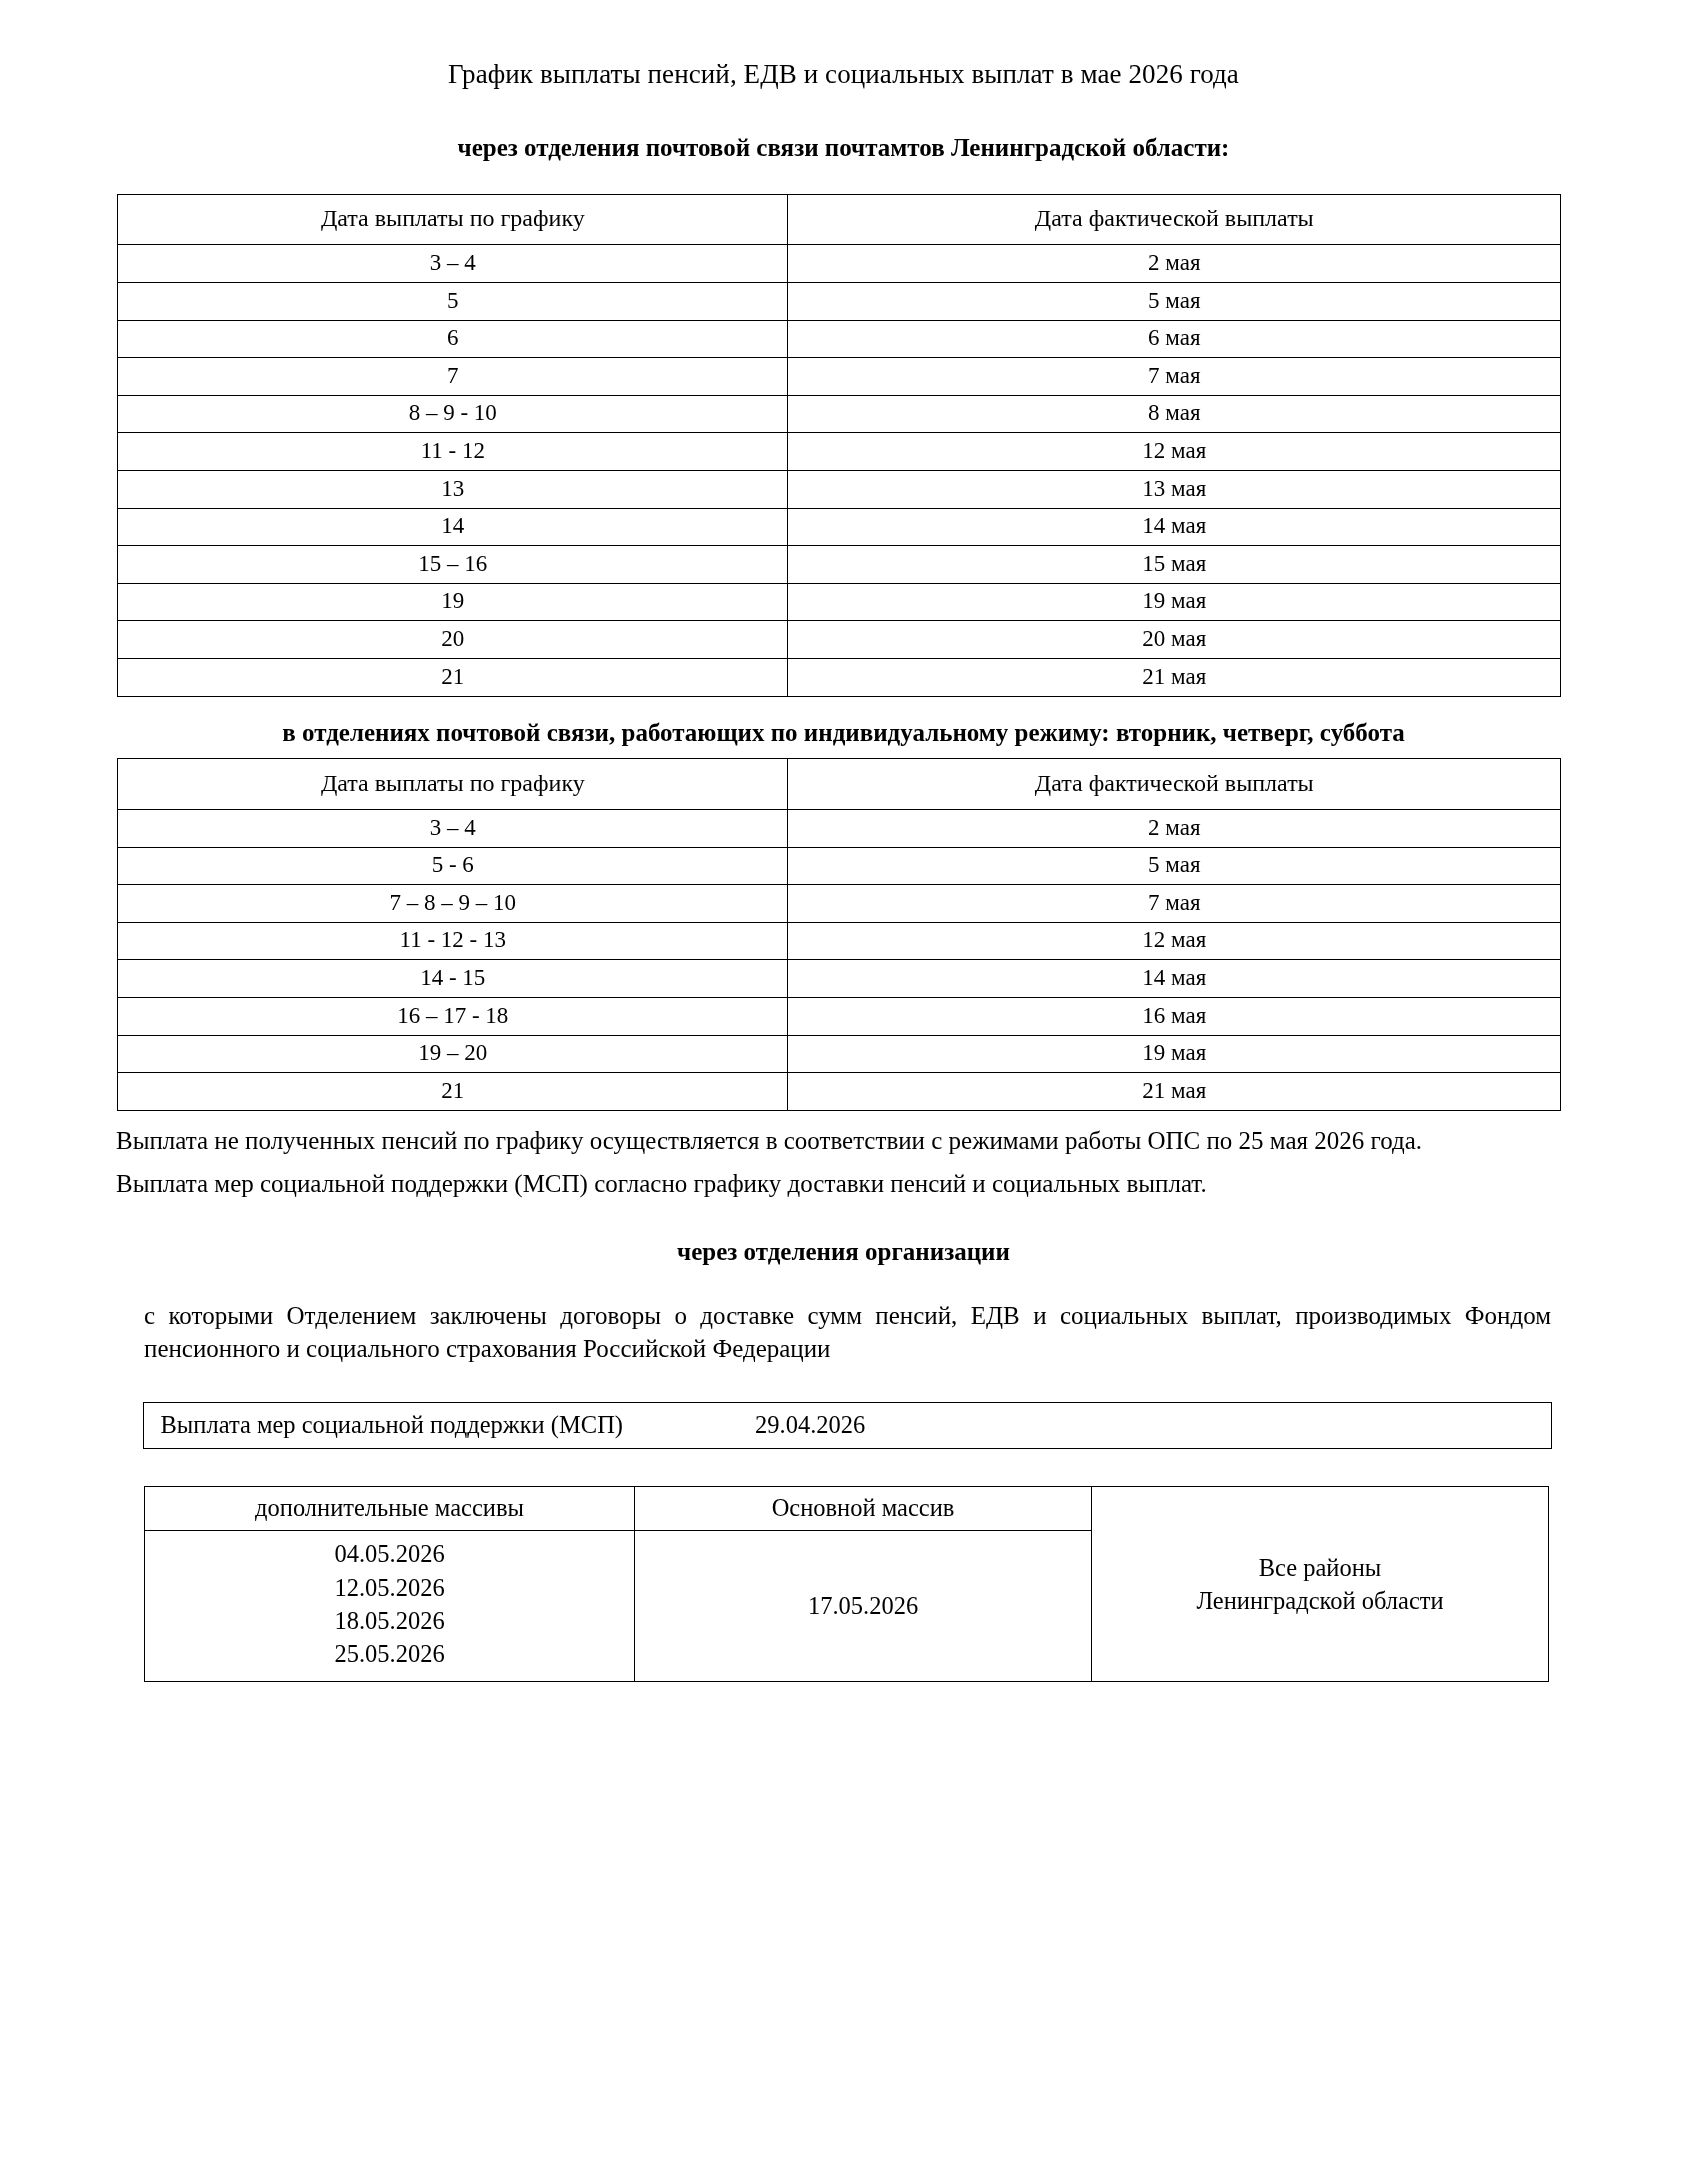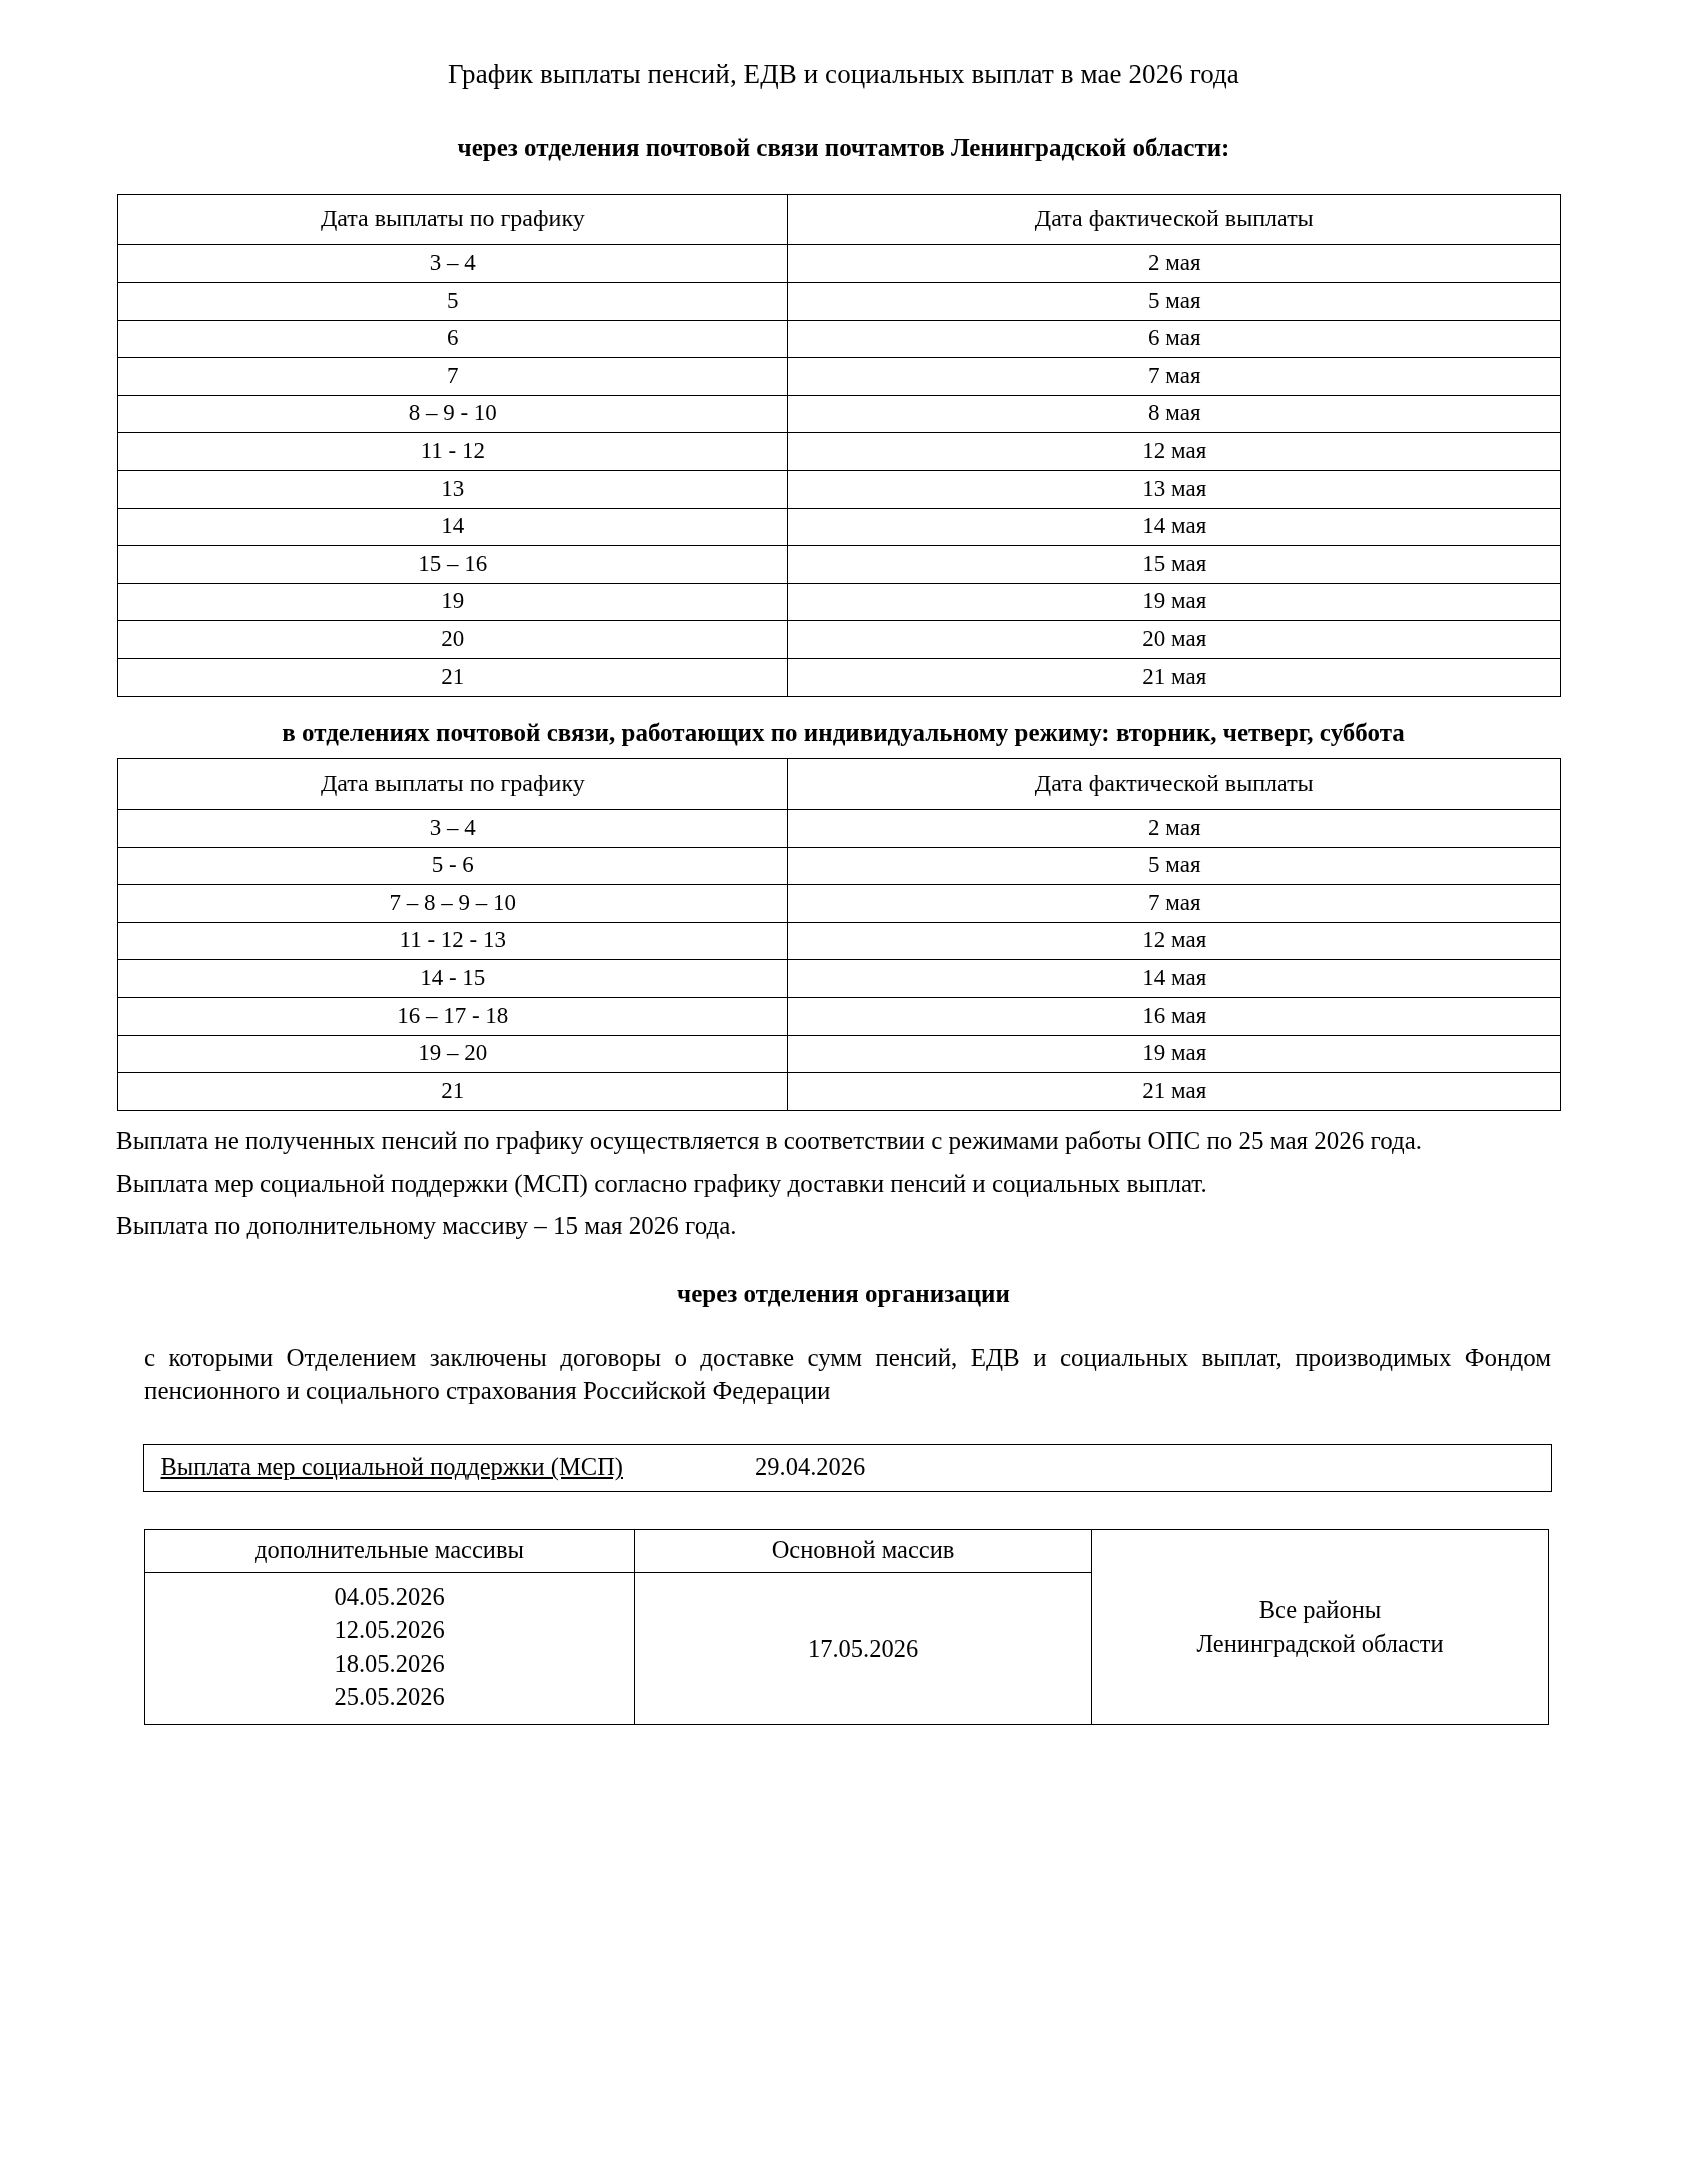--- a/index.html
+++ b/index.html
@@ -82,21 +82,20 @@
     font-weight: bold;
     font-size: 25px;
     margin: 38px 0 0 0;
   }
 
   table.msp {
     border-collapse: collapse;
     width: 1409px;
     margin: 37px 0 0 26.5px;
     table-layout: fixed;
-    text-decoration: underline;
   }
   table.msp td {
     border: 1.3px solid #000000;
     font-size: 24.5px;
     padding: 8px 0 9.3px 17px;
     text-align: left;
   }
   .msp-date {
     display: inline-block;
     margin-left: 132px;
@@ -246,21 +245,20 @@
         </tr>
         <tr>
           <td class="b">21</td>
           <td><span class="b">21</span><span> мая</span></td>
         </tr>
       </tbody>
   </table>
 
   <div class="note first">Выплата не полученных пенсий по графику осуществляется в соответствии с режимами работы ОПС по 25 мая 2026 года.</div>
   <div class="note">Выплата мер социальной поддержки (МСП) согласно графику доставки пенсий и социальных выплат.</div>
-  <div class="note">Выплата по дополнительному массиву – 15 мая  2026 года.</div>
 
   <div class="center-head">через отделения организации</div>
 
   <div class="para-just">с которыми Отделением заключены договоры о доставке сумм пенсий, ЕДВ  и социальных выплат, производимых Фондом пенсионного и социального страхования Российской Федерации</div>
 
   <table class="msp">
     <tbody>
       <tr>
         <td><span>Выплата мер социальной поддержки (МСП)</span><span class="msp-date">29.04.2026</span></td>
       </tr>

